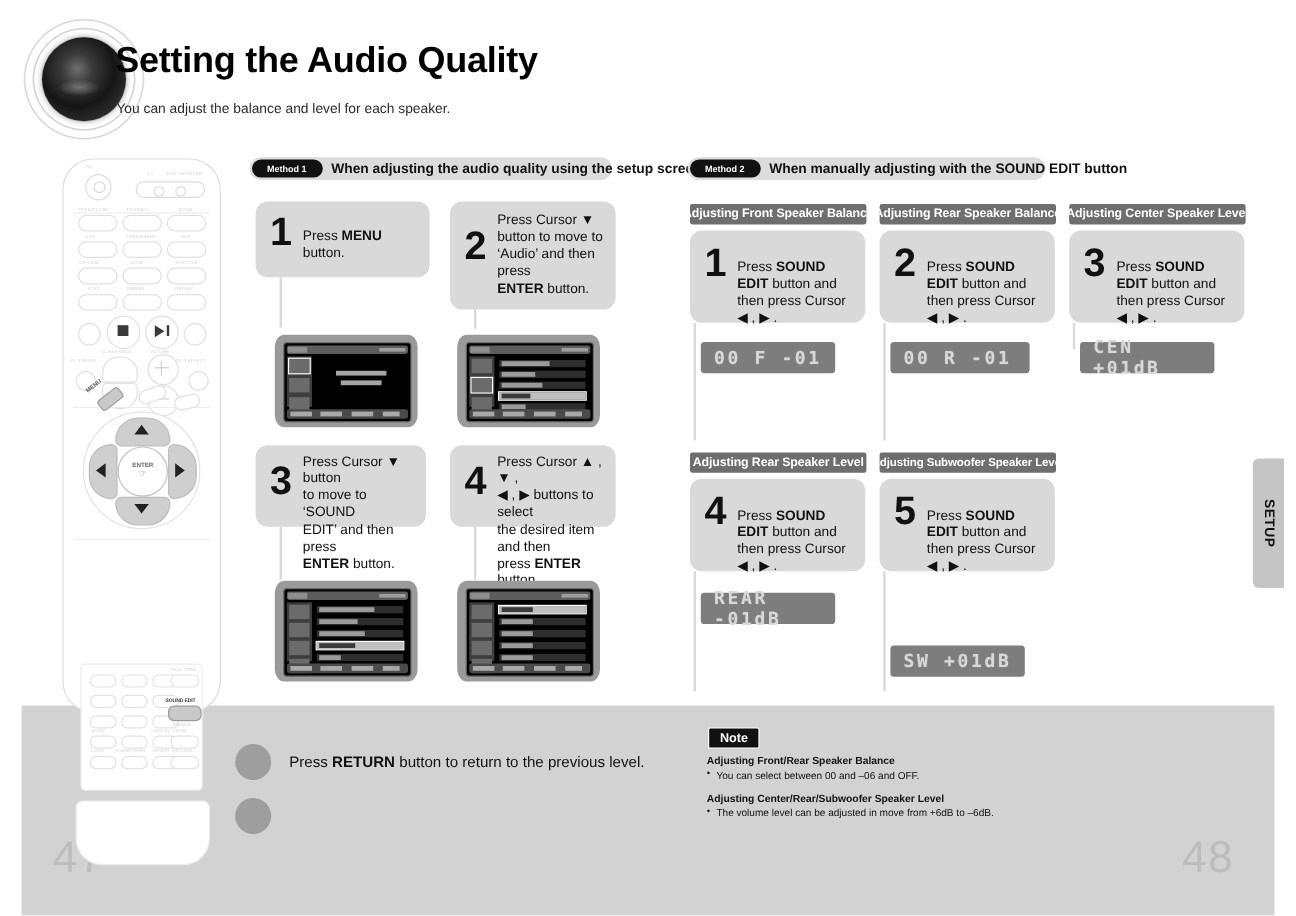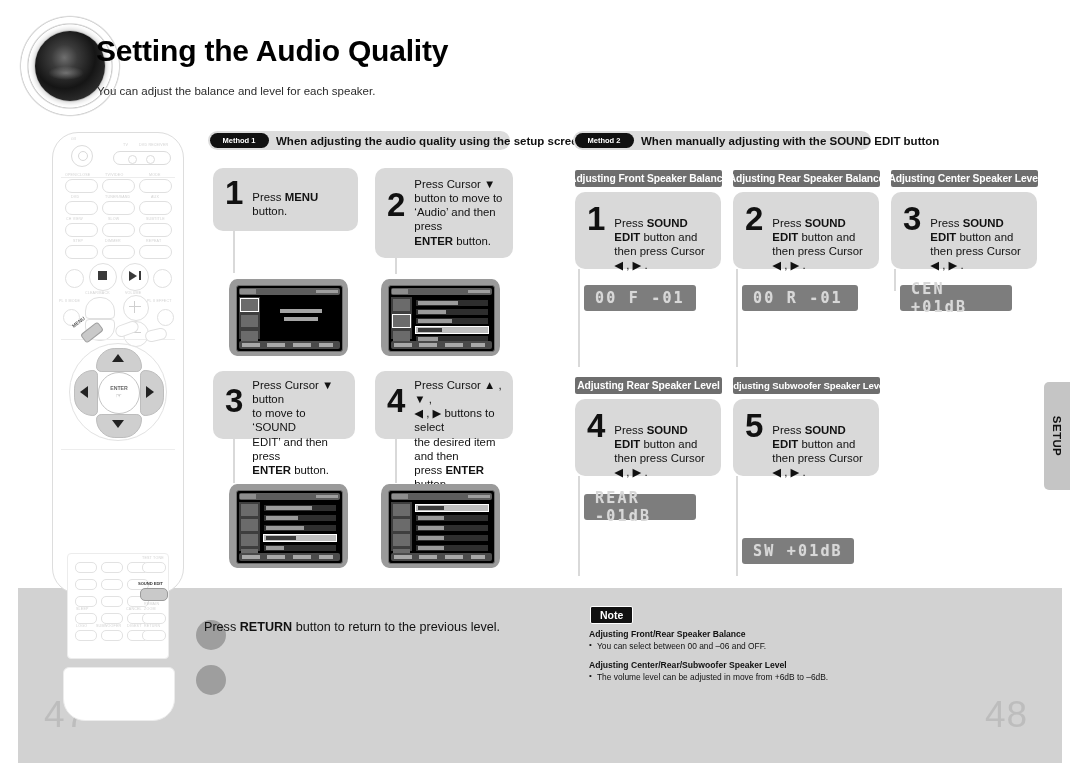--- a/index.html
+++ b/index.html
@@ -186,21 +186,21 @@
     position:absolute;left:1044px;top:382px;width:26px;height:108px;
     background:#c5c5c5;border-radius:5px 0 0 5px;
     display:flex;align-items:center;justify-content:center;
   }
   .setup-tab span{
     font-size:11.5px;font-weight:bold;color:#111;
     transform:rotate(90deg);white-space:nowrap;letter-spacing:.4px;
   }
 
   
-  .bul{position:absolute;display:flex;}
+  .bul{position:absolute;display:flex;align-items:center;gap:37px;}
   .bul-dot{width:30px;height:30px;border-radius:50%;background:#9e9e9e;flex:0 0 auto;}
   .bul-txt{font-size:12.6px;color:#111;margin-left:-22px;white-space:nowrap;}
   .bul-txt b{font-weight:bold;}
 
   
   .note-tag{
     position:absolute;left:590px;top:606px;
     background:#111;color:#fff;border:1.6px solid #fff;
     font-size:10.5px;font-weight:bold;padding:2px 9px;border-radius:2px;
   }

